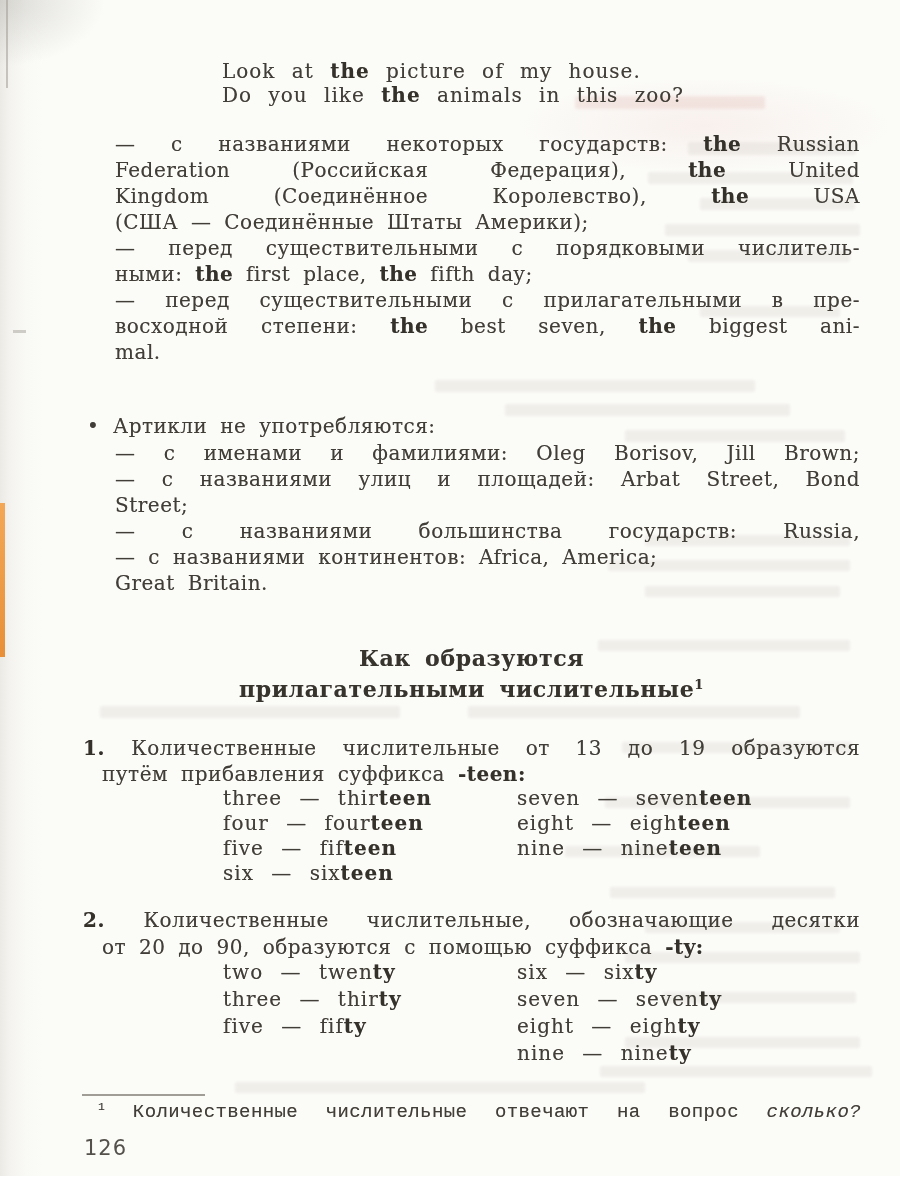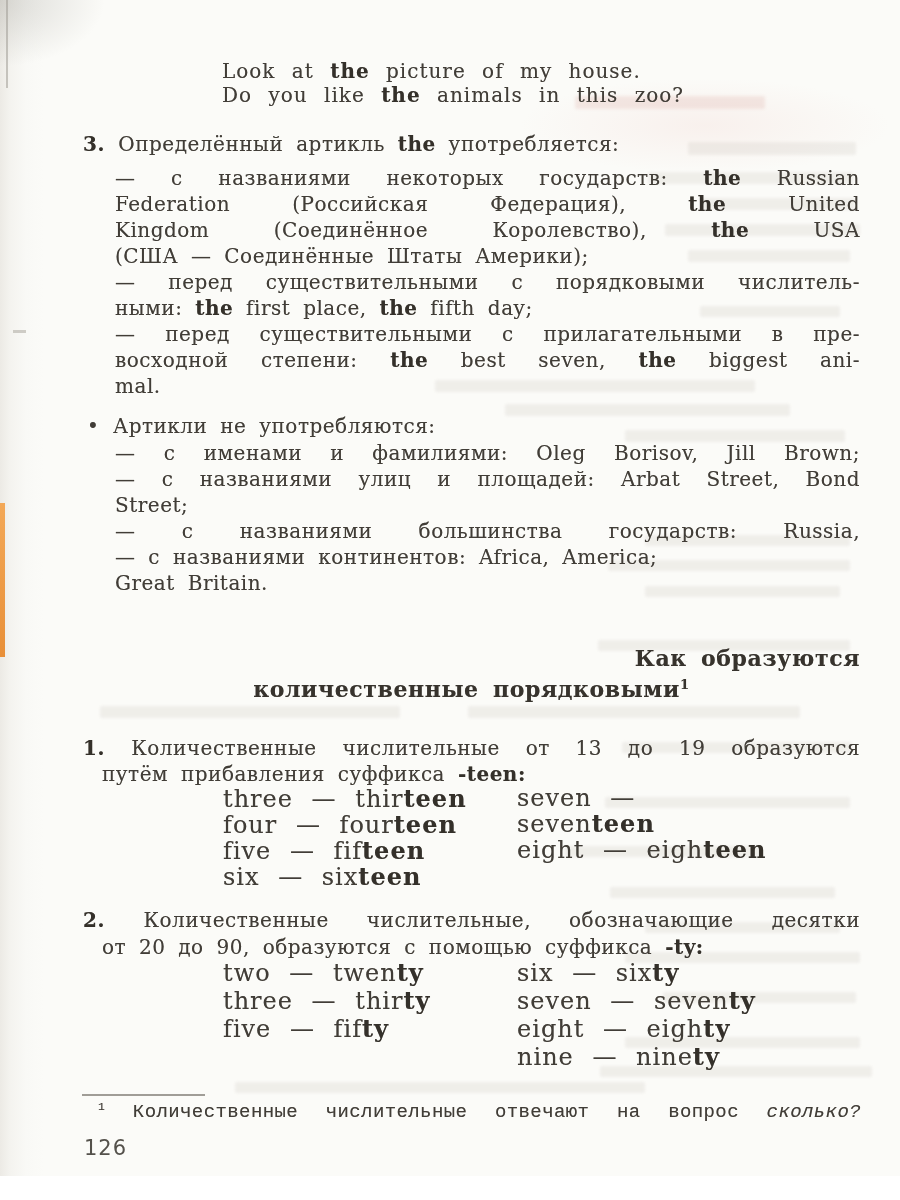--- a/index.html
+++ b/index.html
@@ -17,33 +17,33 @@
   .line{text-align:left;}
   .j{text-align:justify;text-align-last:justify;}
   .b{font-weight:bold;color:#34302a;}
   .i{font-style:italic;}
   sup{font-size:.6em;line-height:0;}
 
   #quote{left:222px;top:59px;width:520px;font-size:20px;line-height:24px;
          word-spacing:9px;letter-spacing:1px;}
   #sec3{left:83px;top:131px;width:777px;font-size:20px;line-height:26px;
         word-spacing:6px;letter-spacing:.5px;}
-  #sec3 .items{margin-left:32px;margin-top:8px;}
+  #sec3 .items{margin-left:32px;margin-top:0;}
   #noart{left:83px;top:413px;width:777px;font-size:20px;line-height:26px;
          word-spacing:6px;letter-spacing:.5px;}
   #noart .items{margin-left:32px;margin-top:1px;}
   .blt{display:inline-block;width:26px;padding-left:4px;}
   #heading{left:83px;top:643px;width:777px;text-align:center;font-weight:bold;
            font-size:22px;line-height:31px;word-spacing:6px;letter-spacing:.6px;color:#37332d;}
   #rule1{left:83px;top:735px;width:777px;font-size:20px;line-height:26px;
          word-spacing:6px;letter-spacing:.5px;}
   #rule2{left:83px;top:907px;width:777px;font-size:20px;line-height:27px;
          word-spacing:6px;letter-spacing:.5px;}
   .cont{margin-left:19px;}
-  .pairs{font-size:24px;word-spacing:10px;letter-spacing:1px;}
+  .pairs{font-size:20px;word-spacing:10px;letter-spacing:1px;}
   #pairs1{left:223px;top:786px;width:560px;line-height:25px;}
   #pairs2{left:223px;top:959px;width:560px;line-height:27px;}
   .rcol{position:absolute;left:294px;top:0;}
   #fnrule{left:82px;top:1094px;width:123px;height:2px;background:#8f8c86;opacity:.85;}
   #footnote{left:83px;top:1099px;width:778px;font-size:19px;line-height:26px;
             word-spacing:5px;letter-spacing:.4px;}
   #footnote .line{padding-left:15px;font-family:Liberation Mono, monospace;}
   #pageno{left:84px;top:1136px;font-size:21px;letter-spacing:1px;
           font-family:"DejaVu Sans","Liberation Sans",sans-serif;color:#54514b;text-shadow:none;}
 
@@ -96,21 +96,20 @@
   <div class="abs" id="strip"></div>
   <div class="abs" id="edgeline"></div>
   <div class="abs" id="tick"></div>
 
   <div class="abs" id="quote">
     <div class="line"><span>Look at </span><span class="b">the</span><span> picture of my house.</span></div>
     <div class="line"><span>Do you like </span><span class="b">the</span><span> animals in this zoo?</span></div>
   </div>
 
   <div class="abs" id="sec3">
-    <div class="line"><span class="b">3. </span><span>Определённый артикль </span><span class="b">the</span><span> употребляется:</span></div>
     <div class="items">
       <div class="line j"><span>— с названиями некоторых государств: </span><span class="b">the</span><span> Russian</span></div>
       <div class="line j"><span>Federation (Российская Федерация), </span><span class="b">the</span><span> United</span></div>
       <div class="line j"><span>Kingdom (Соединённое Королевство), </span><span class="b">the</span><span> USA</span></div>
       <div class="line"><span>(США — Соединённые Штаты Америки);</span></div>
       <div class="line j"><span>— перед существительными с порядковыми числитель-</span></div>
       <div class="line"><span>ными: </span><span class="b">the</span><span> first place, </span><span class="b">the</span><span> fifth day;</span></div>
       <div class="line j"><span>— перед существительными с прилагательными в пре-</span></div>
       <div class="line j"><span>восходной степени: </span><span class="b">the</span><span> best seven, </span><span class="b">the</span><span> biggest ani-</span></div>
       <div class="line"><span>mal.</span></div>
@@ -125,38 +124,39 @@
       <div class="line j"><span>— с именами и фамилиями: Oleg Borisov, Jill Brown;</span></div>
       <div class="line j"><span>— с названиями улиц и площадей: Arbat Street, Bond</span></div>
       <div class="line"><span>Street;</span></div>
       <div class="line j"><span>— с названиями большинства государств: Russia,</span></div>
       <div class="line"><span>— с названиями континентов: Africa, America;</span></div>
       <div class="line"><span>Great Britain.</span></div>
     </div>
   </div>
 
   <div class="abs" id="heading">
-    <div class="line" style="text-align:right"><span>Как образуются</span></div>
-    <div class="line" style="text-align:center"><span>количественные порядковыми</span><sup>1</sup></div>
+    <div class="line" style="text-align:center"><span>Как образуются</span></div>
+    <div class="line" style="text-align:center"><span>прилагательными числительные</span><sup>1</sup></div>
   </div>
 
   <div class="abs" id="rule1">
     <div class="line j"><span class="b">1. </span><span>Количественные числительные от 13 до 19 образуются</span></div>
     <div class="line cont"><span>путём прибавления суффикса </span><span class="b">-teen:</span></div>
   </div>
   <div class="abs pairs" id="pairs1">
     <div>
       <div class="line"><span>three — thir</span><span class="b">teen</span></div>
       <div class="line"><span>four — four</span><span class="b">teen</span></div>
       <div class="line"><span>five — fif</span><span class="b">teen</span></div>
       <div class="line"><span>six — six</span><span class="b">teen</span></div>
     </div>
     <div class="rcol">
       <div class="line"><span>seven — seven</span><span class="b">teen</span></div>
       <div class="line"><span>eight — eigh</span><span class="b">teen</span></div>
+      <div class="line"><span>nine — nine</span><span class="b">teen</span></div>
     </div>
   </div>
 
   <div class="abs" id="rule2">
     <div class="line j"><span class="b">2. </span><span>Количественные числительные, обозначающие десятки</span></div>
     <div class="line cont"><span>от 20 до 90, образуются с помощью суффикса </span><span class="b">-ty:</span></div>
   </div>
   <div class="abs pairs" id="pairs2">
     <div>
       <div class="line"><span>two — twen</span><span class="b">ty</span></div>

